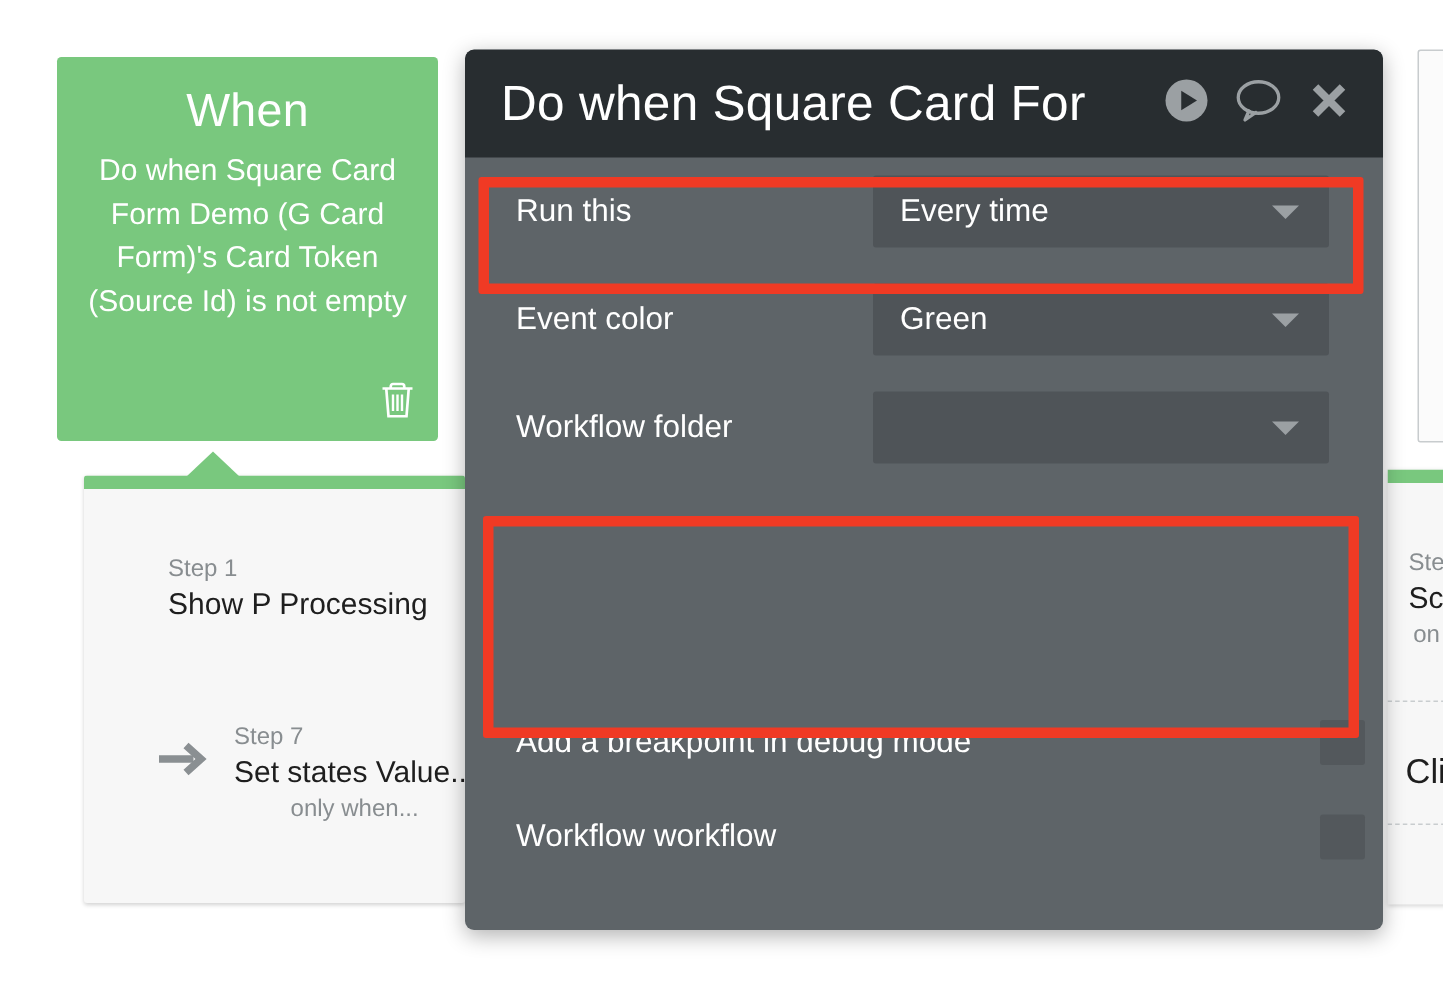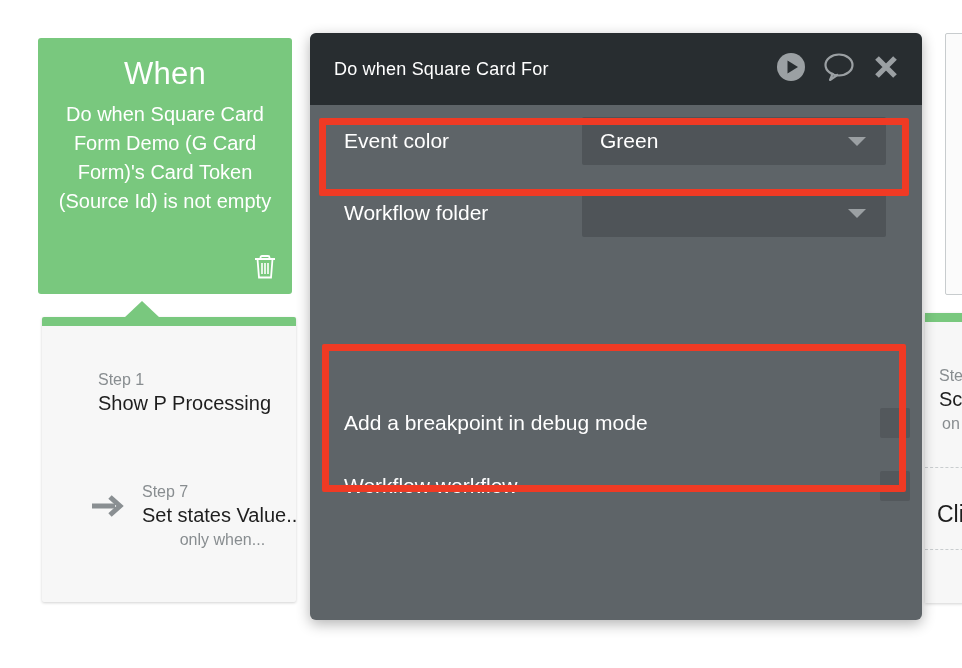--- a/index.html
+++ b/index.html
@@ -29,21 +29,21 @@
     font-size: 20px; line-height: 29px; margin-top: 6px;
     color: #ffffff; font-weight: 400;
   }
   .trash-icon {
     position: absolute; right: 14px; bottom: 14px;
     width: 26px; height: 28px;
   }
 
   
   .steps-panel {
-    position: absolute; left: 42px; top: 317px;
+    position: absolute; left: 56px; top: 317px;
     width: 254px; height: 285px;
     background: #f7f7f7;
     border-radius: 2px;
     box-shadow: 0 1px 3px rgba(0,0,0,.18);
     overflow: hidden;
   }
   .green-bar {
     position: absolute; left: 0; top: 0; width: 100%; height: 9px;
     background: #79c87e;
   }
@@ -115,21 +115,21 @@
   }
   .dialog-header {
     height: 72px;
     background: #282d30;
     display: flex; align-items: center;
     padding: 0 22px 0 24px;
     border-radius: 6px 6px 0 0;
   }
   .dialog-title {
     flex: 1;
-    font-size: 18px; color: #ffffff; font-weight: 400; letter-spacing: .2px;
+    font-size: 33px; color: #ffffff; font-weight: 400; letter-spacing: .2px;
   }
   .hdr-icons { display: flex; align-items: center; gap: 17px; }
   .hdr-icon { display: block; cursor: pointer; }
 
   .dialog-body { position: relative; padding: 0; }
 
   .field-row {
     display: flex; align-items: center;
     height: 72px;
     padding-left: 34px;
@@ -273,20 +273,27 @@
         <span class="hdr-icon">
           <svg width="28" height="28" viewBox="0 0 28 28">
             <path d="M5 5 L23 23 M23 5 L5 23" stroke="#9ba0a3" stroke-width="5.2" stroke-linecap="butt"></path>
           </svg>
         </span>
       </div>
     </div>
 
     <div class="dialog-body">
 
+      <div class="field-row">
+        <div class="field-label">Run this</div>
+        <div class="select-box">
+          <span class="select-value">Every time</span>
+          <span class="caret"></span>
+        </div>
+      </div>
 
       <div class="field-row">
         <div class="field-label">Event color</div>
         <div class="select-box">
           <span class="select-value">Green</span>
           <span class="caret"></span>
         </div>
       </div>
 
       <div class="field-row">

